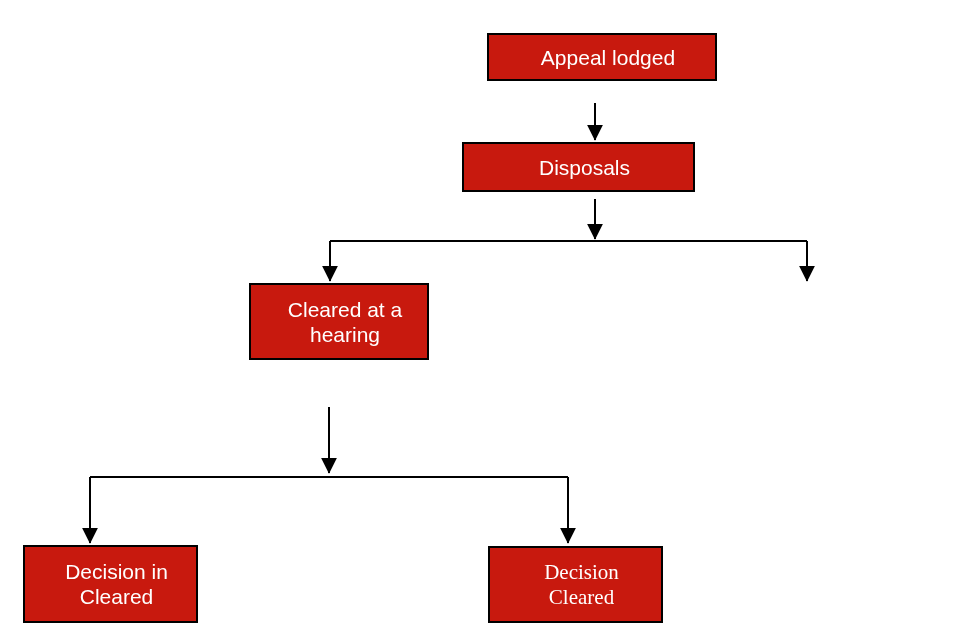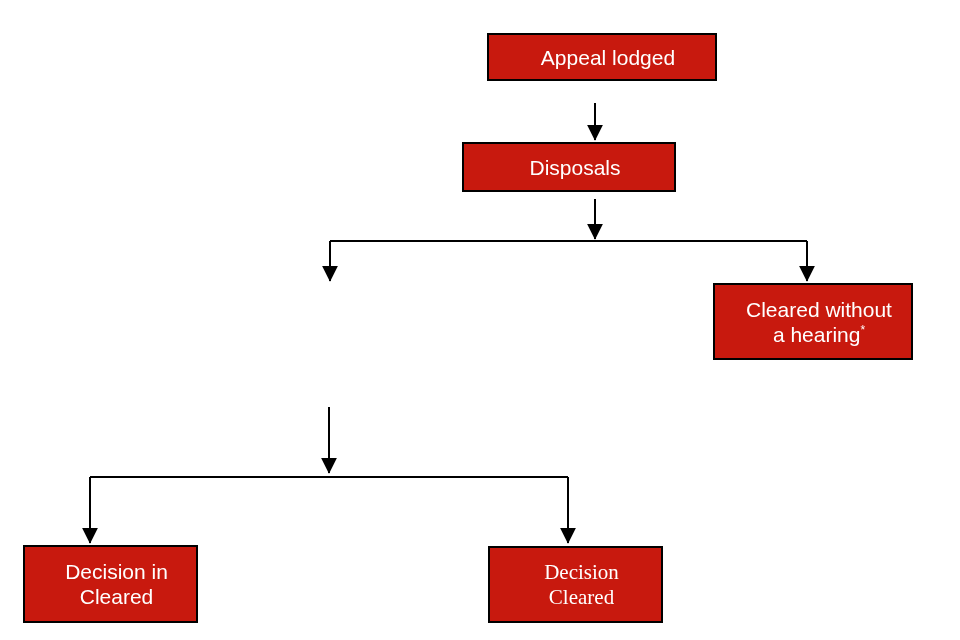--- a/index.html
+++ b/index.html
@@ -39,21 +39,21 @@
     padding-left: 12px;
   }
   .node .line { display: block; white-space: nowrap; }
   .node sup {
     font-size: 12px;
     line-height: 0;
     vertical-align: super;
   }
   
   .n-appeal   { left: 487px; top: 33px;  width: 230px; height: 48px; }
-  .n-disposal { left: 462px; top: 142px; width: 214px; height: 50px; }
+  .n-disposal { left: 462px; top: 142px; width: 233px; height: 50px; }
   .n-hearing  { left: 249px; top: 283px; width: 180px; height: 77px; }
   .n-nohear   { left: 713px; top: 283px; width: 200px; height: 77px; }
   .n-favour   { left: 23px;  top: 545px; width: 175px; height: 78px; }
   .n-upheld   { left: 488px; top: 546px; width: 175px; height: 77px; font-family: Liberation Serif, serif; }
 </style>
 </head>
 <body>
 
 <div class="canvas">
 
@@ -84,25 +84,25 @@
   </svg>
 
   <div class="node n-appeal">
     <span class="line">Appeal lodged</span>
   </div>
 
   <div class="node n-disposal">
     <span class="line">Disposals</span>
   </div>
 
+  <div class="node n-hearing">
+    <span class="line">Cleared at a</span>
+    <span class="line">hearing</span>
+  </div>
 
-  <div class="node n-nohear">
-    <span class="line">Cleared without</span>
-    <span class="line"><span>a hearing</span><sup>*</sup></span>
-  </div>
 
   <div class="node n-favour">
     <span class="line">Decision in</span>
     <span class="line">Cleared</span>
   </div>
 
   <div class="node n-upheld">
     <span class="line">Decision</span>
     <span class="line">Cleared</span>
   </div>

